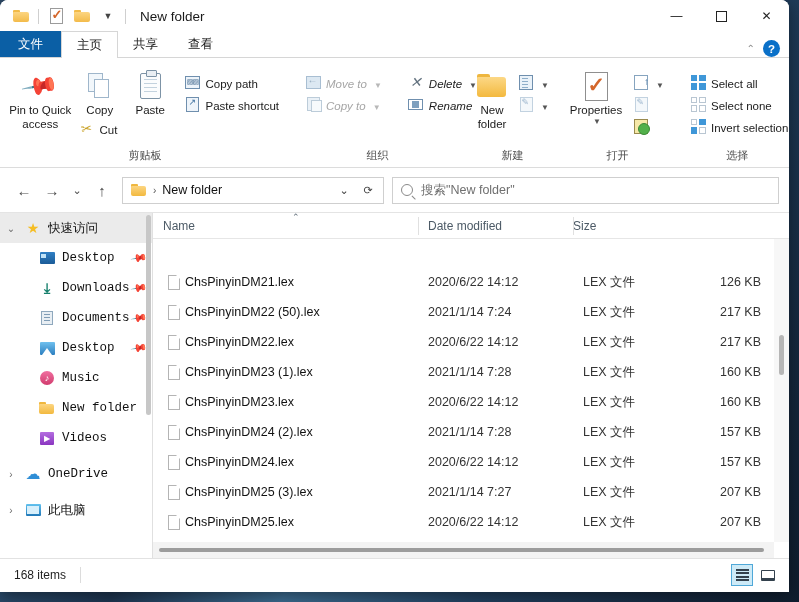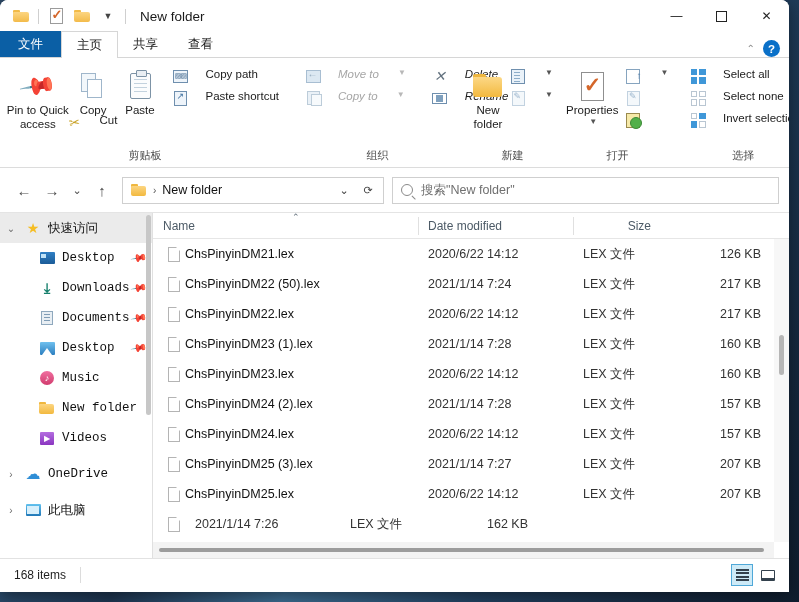--- a/index.html
+++ b/index.html
@@ -42,21 +42,21 @@
   .helpbtn{ width:17px; height:17px; border-radius:50%; background:#0a70c8; color:#fff; font-size:11.5px; font-weight:bold; display:flex; align-items:center; justify-content:center; }
   
   #ribbon{ height:110px; background:#fff; display:flex; border-bottom:1px solid #dcdcdc; position:relative; }
   .rgroup{ display:flex; flex-direction:column; position:relative; padding:4px 0 0 0; }
   .rgroup .gbody{ flex:1; display:flex; align-items:flex-start; padding:3px 6px 0 6px; }
   .glabel{ text-align:center; font-size:11px; color:#4a4a4a; padding-bottom:4px; }
   .gsep{ width:1px; background:#e2e2e2; margin:6px 0 22px 0; }
   .bigbtn{ width:56px; display:flex; flex-direction:column; align-items:center; padding-top:4px; text-align:center; line-height:1.25; color:#1b1b1b; font-size:11.5px; }
   .bigbtn .bicon{ height:34px; display:flex; align-items:center; justify-content:center; }
   .smallcol{ display:flex; flex-direction:column; padding-top:3px; }
-  .smallbtn{ display:flex; align-items:flex-start; gap:17px; height:22px; padding:0 5px; font-size:11.5px; color:#1b1b1b; white-space:nowrap; }
+  .smallbtn{ display:flex; align-items:flex-end; gap:5px; height:22px; padding:0 5px; font-size:11.5px; color:#1b1b1b; white-space:nowrap; }
   .smallbtn.dis{ color:#a6a6a6; }
   .smico{ width:16px; height:16px; display:flex; align-items:center; justify-content:center; flex:0 0 16px; }
   .cdrop{ font-size:8px; color:#555; margin-left:2px; }
   .cdrop.dis{ color:#b8b8b8; }
   
   .ic-copypath{ width:15px;height:13px;border:1.2px solid #6f8fae;background:#eef4fa;font-size:7px;color:#4a6f93;display:flex;align-items:center;justify-content:center;letter-spacing:-1px;}
   .ic-pasteshort{ width:13px;height:15px;border:1.2px solid #6f8fae;background:#eef4fa;position:relative;}
   .ic-pasteshort:after{content:"↗";position:absolute;left:1.5px;top:-1px;font-size:9px;color:#3d6f9e;}
   .ic-scissors{ font-size:13px;color:#c9a227;transform:rotate(-8deg); }
   .ic-moveto{ width:15px;height:13px;background:#dce8f2;border:1.2px solid #a8bed2;position:relative;}
@@ -129,28 +129,28 @@
   .ic-nf{ width:16px;height:13px;position:relative;}
   .ic-nf:before{content:"";position:absolute;left:0;top:0;width:7px;height:3px;background:#efb73f;border-radius:1px 1px 0 0;}
   .ic-nf:after{content:"";position:absolute;left:0;top:2px;width:15px;height:10px;background:linear-gradient(#fcd581,#f2b93f);border-radius:1px 2px 2px 2px;}
   .ic-vid{ width:14px;height:13px;background:linear-gradient(#b46de0,#8a35c0);border-radius:1px;color:#fff;font-size:8px;display:flex;align-items:center;justify-content:center;}
   .ic-onedrive{ color:#2f8ed6; font-size:15px; }
   .ic-pc{ width:15px;height:12px;background:linear-gradient(#63c2ef,#2178b8);border-radius:1px;position:relative;}
   .ic-pc:after{content:"";position:absolute;left:1.5px;top:1.5px;right:1.5px;bottom:2.5px;background:#d7effb;}
   #navscroll{ position:absolute; right:1px; top:2px; width:5px; height:200px; background:#c7c7c7; border-radius:3px; }
   .vsep{ width:1px; background:#e0e0e0; flex:0 0 1px; }
   
-  #filepane{ flex:1; background:#fff; display:flex; flex-direction:column; position:relative; overflow:hidden; }
+  #filepane{ flex:1; background:#fff; display:flex; flex-direction:column; position:relative; overflow:hidden;gap:28px; }
   #colheader{ height:26px; display:flex; align-items:center; position:relative; border-bottom:1px solid #e6e6e6; }
   .col{ font-size:12px; color:#4c5a66; padding-left:10px; height:26px; line-height:26px; position:relative; }
   .col + .col:before{ content:""; position:absolute; left:0; top:4px; bottom:4px; width:1px; background:#e0e0e0; }
   .col.cname{ width:265px; }
   .col.cdate{ width:155px; }
   .col.ctype{ width:110px; }
-  .col.csize{ width:90px; text-align:right; padding-right:12px; padding-left:0;}
+  .col.csize{ width:90px; padding-right:12px; padding-left:0;}
   #sortcaret{ position:absolute; left:139px; top:-1px; font-size:9px; color:#5f6d79; }
   #rows{ flex:1; overflow:hidden; }
   .frow{ height:30px; display:flex; align-items:center; font-size:12.5px; color:#121212; }
   .fico{ width:22px; display:flex; align-items:center; justify-content:center; margin-left:10px; flex:0 0 22px; }
   .lexdoc{ width:12px; height:15px; background:#fff; border:1px solid #b4b4b4; position:relative; }
   .lexdoc:after{ content:""; position:absolute; right:-1px; top:-1px; border-left:4px solid transparent; border-top:4px solid #fff; }
   .fname{ width:233px; white-space:nowrap; overflow:hidden; }
   .fdate{ width:155px; padding-left:10px; color:#333; }
   .ftype{ width:110px; padding-left:10px; color:#333; }
   .fsize{ width:90px; text-align:right; padding-right:12px; color:#333; }

